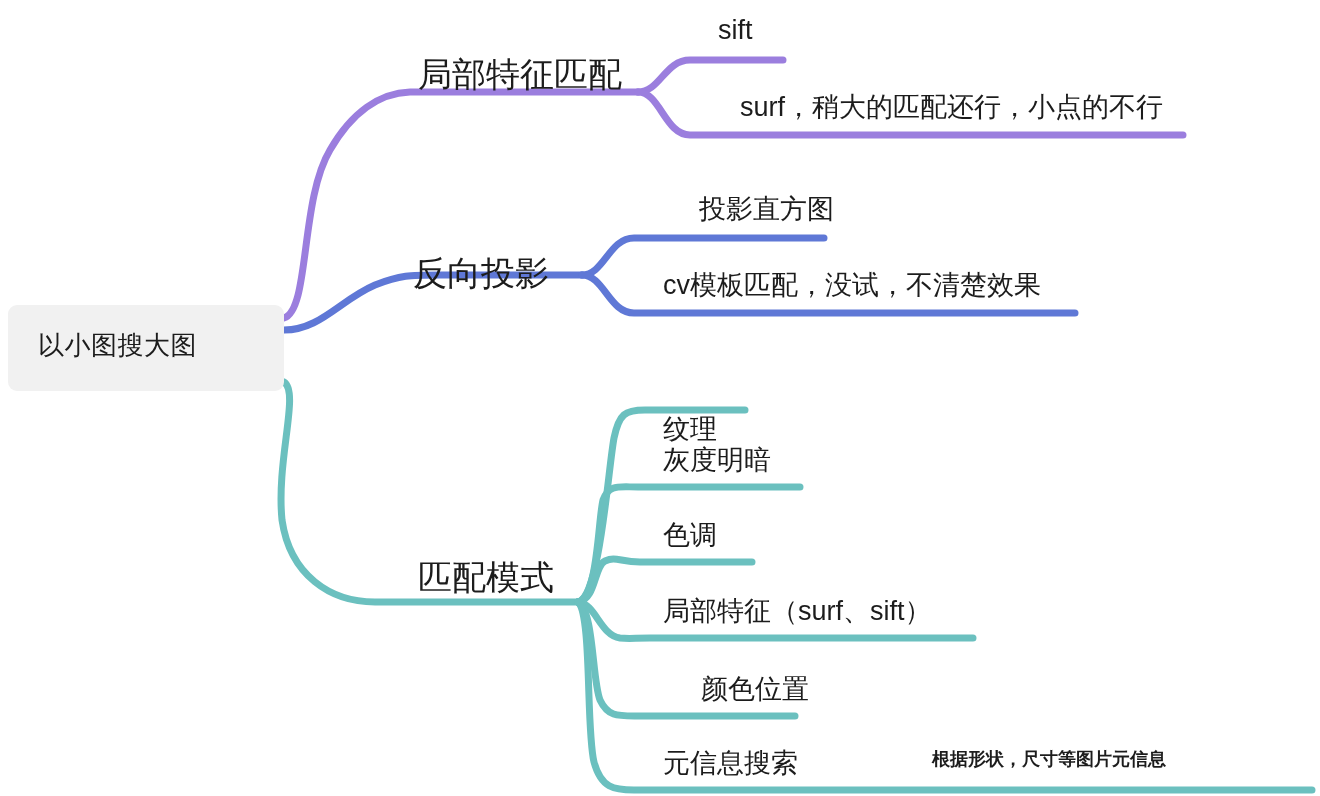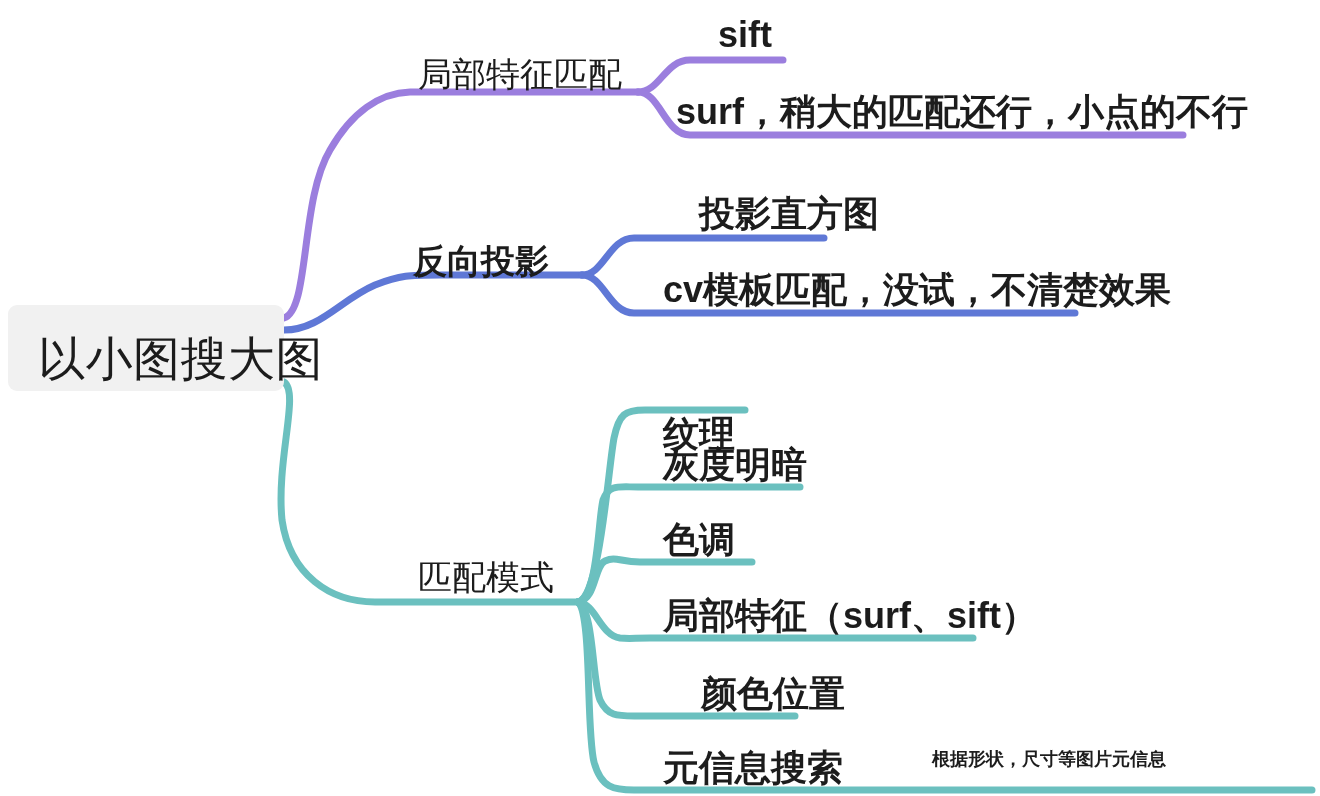--- a/index.html
+++ b/index.html
@@ -36,31 +36,30 @@
     top: 305px;
     width: 276px;
     height: 86px;
     background: #f1f1f1;
     border-radius: 9px;
   }
   .root-text {
     position: absolute;
     left: 38px;
     top: 328px;
-    font-size: 47px;
+    font-size: 26px;
     color: #1c1c1c;
     white-space: nowrap;
     letter-spacing: 0.5px;
   }
   .lvl1 {
     font-size: 34px;
   }
   .lvl2 {
-    font-size: 36px;
-    font-weight: bold;
+    font-size: 27px;
   }
   .lvl3 {
     font-size: 18px;
     font-weight: bold;
   }
 </style>
 </head>
 <body>
 
 <div id="canvas">
@@ -82,23 +81,23 @@
     <path d="M 578,602 C 596,604 600,635 620,638 C 630,639 634,638 650,638 L 973,638" fill="none" stroke="#6bc0bf" stroke-width="7" stroke-linecap="round"></path>
     <path d="M 578,602 C 594,610 592,680 600,700 C 608,717 618,716 638,716 L 795,716" fill="none" stroke="#6bc0bf" stroke-width="7" stroke-linecap="round"></path>
     <path d="M 578,602 C 592,615 586,730 594,762 C 601,788 614,790 634,790 L 1312,790" fill="none" stroke="#6bc0bf" stroke-width="7" stroke-linecap="round"></path>
   </svg>
 
   <div class="root-box"></div>
   <div class="root-text">以小图搜大图</div>
 
   <div class="node-label lvl1" style="left:418px; top:57px;">局部特征匹配</div>
   <div class="node-label lvl2" style="left:718px; top:17px;">sift</div>
-  <div class="node-label lvl2" style="left:676px; top:94px;text-align:center;">surf，稍大的匹配还行，小点的不行</div>
+  <div class="node-label lvl2" style="left:740px; top:94px;text-align:center;">surf，稍大的匹配还行，小点的不行</div>
 
-  <div class="node-label lvl1" style="left:413px; top:244px;font-weight:bold;">反向投影</div>
+  <div class="node-label lvl1" style="left:413px; top:256px;">反向投影</div>
   <div class="node-label lvl2" style="left:663px; top:196px;margin-left:36px;">投影直方图</div>
   <div class="node-label lvl2" style="left:663px; top:272px;">cv模板匹配，没试，不清楚效果</div>
 
   <div class="node-label lvl1" style="left:418px; top:560px;">匹配模式</div>
   <div class="node-label lvl2" style="left:663px; top:370px;margin-top:46px;">纹理</div>
   <div class="node-label lvl2" style="left:663px; top:447px;text-align:right;">灰度明暗</div>
   <div class="node-label lvl2" style="left:663px; top:522px;">色调</div>
   <div class="node-label lvl2" style="left:663px; top:598px;">局部特征（surf、sift）</div>
   <div class="node-label lvl2" style="left:701px; top:676px;">颜色位置</div>
   <div class="node-label lvl2" style="left:663px; top:750px;">元信息搜索</div>

